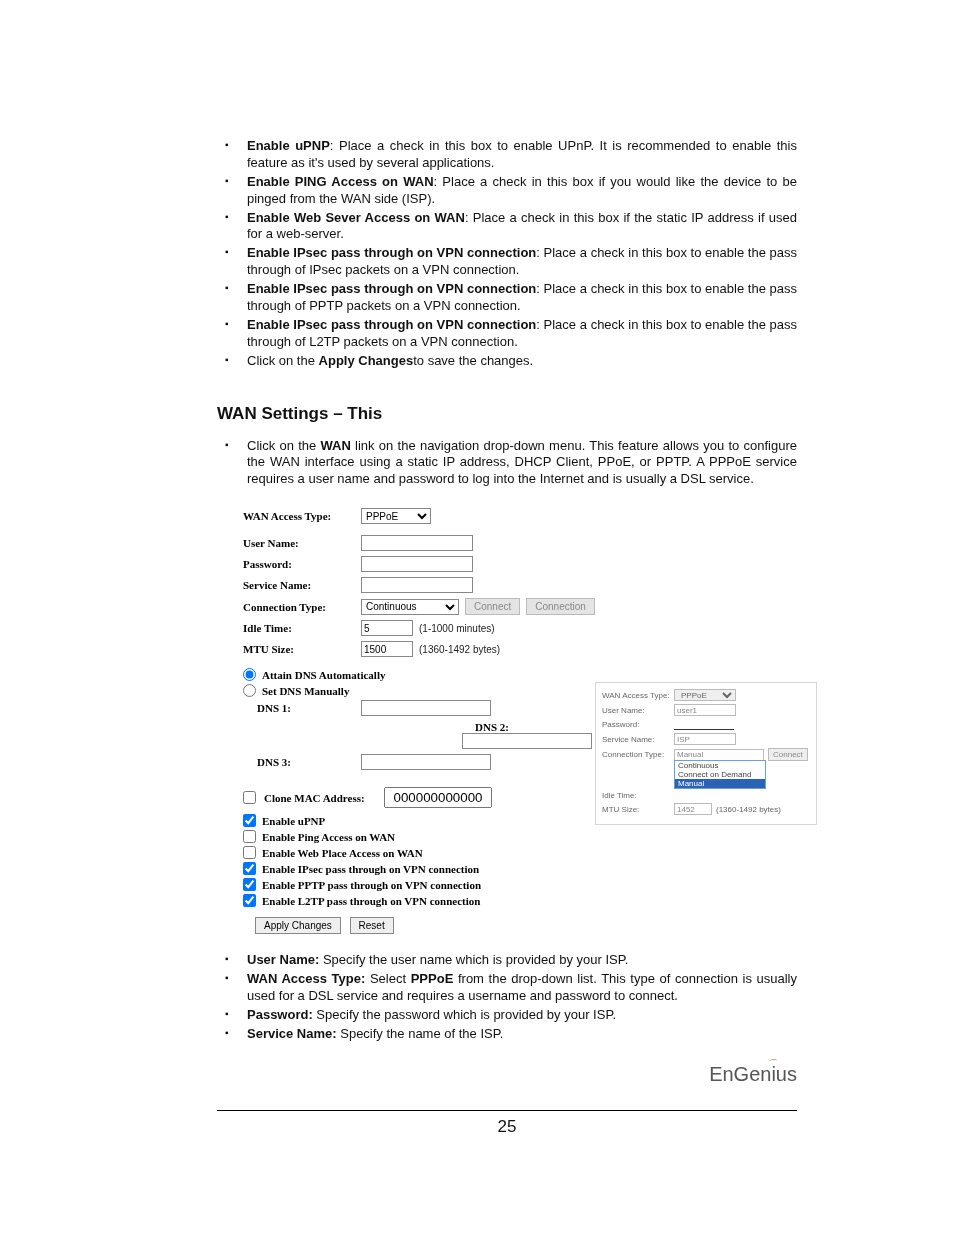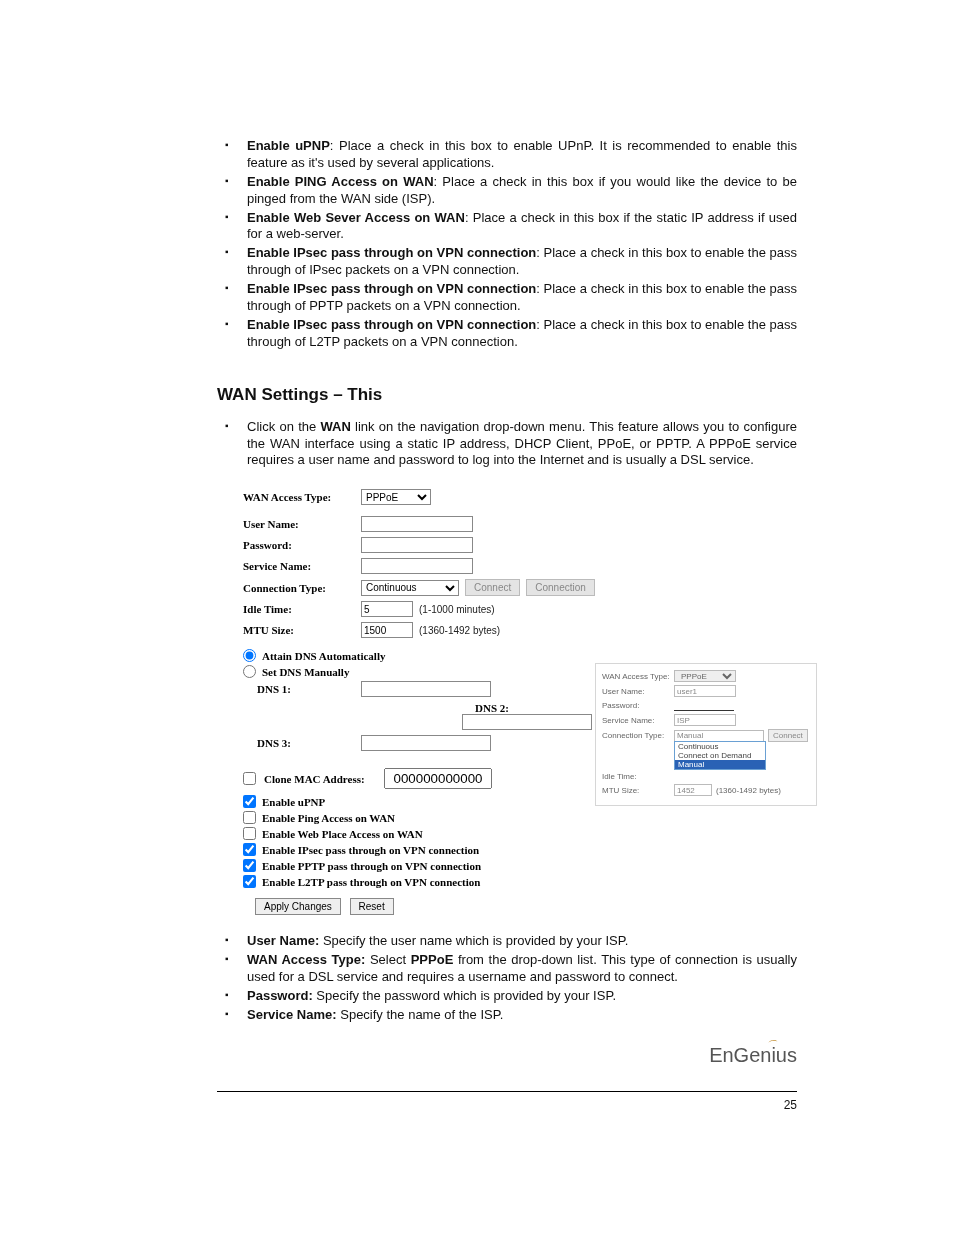--- a/index.html
+++ b/index.html
@@ -171,37 +171,38 @@
   }
   .logo .wave {
     position: absolute;
     right: 18px;
     top: -6px;
     font-size: 11px;
     color: #c08a2c;
     transform: rotate(-8deg);
   }
   .page-num {
-    text-align: right;
-    font-size: 12px;
+    text-align: center;
+    font-size: 17px;
     margin-top: 4px;
   }
 </style>
 </head>
 <body>
 
 <div class="page">
 
   <ul class="bullets">
     <li><span class="bold">Enable uPNP</span><span>: Place a check in this box to enable UPnP. It is recommended to enable this feature as it's used by several applications.</span></li>
     <li><span class="bold">Enable PING Access on WAN</span><span>: Place a check in this box if you would like the device to be pinged from the WAN side (ISP).</span></li>
     <li><span class="bold">Enable Web Sever Access on WAN</span><span>: Place a check in this box if the static IP address if used for a web-server.</span></li>
     <li><span class="bold">Enable IPsec pass through on VPN connection</span><span>: Place a check in this box to enable the pass through of IPsec packets on a VPN connection.</span></li>
     <li><span class="bold">Enable IPsec pass through on VPN connection</span><span>: Place a check in this box to enable the pass through of PPTP packets on a VPN connection.</span></li>
     <li><span class="bold">Enable IPsec pass through on VPN connection</span><span>: Place a check in this box to enable the pass through of L2TP packets on a VPN connection.</span></li>
+    <li><span>Click on the </span><span class="bold">Apply Changes</span><span>to save the changes.</span></li>
   </ul>
 
   <h2 class="section-heading">WAN Settings – This</h2>
 
   <ul class="bullets">
     <li><span>Click on the </span><span class="bold">WAN</span><span> link on the navigation drop-down menu. This feature allows you to configure the WAN interface using a static IP address, DHCP Client, PPoE, or PPTP. A PPPoE service requires a user name and password to log into the Internet and is usually a DSL service.</span></li>
   </ul>
 
   <div class="form-area">
 

